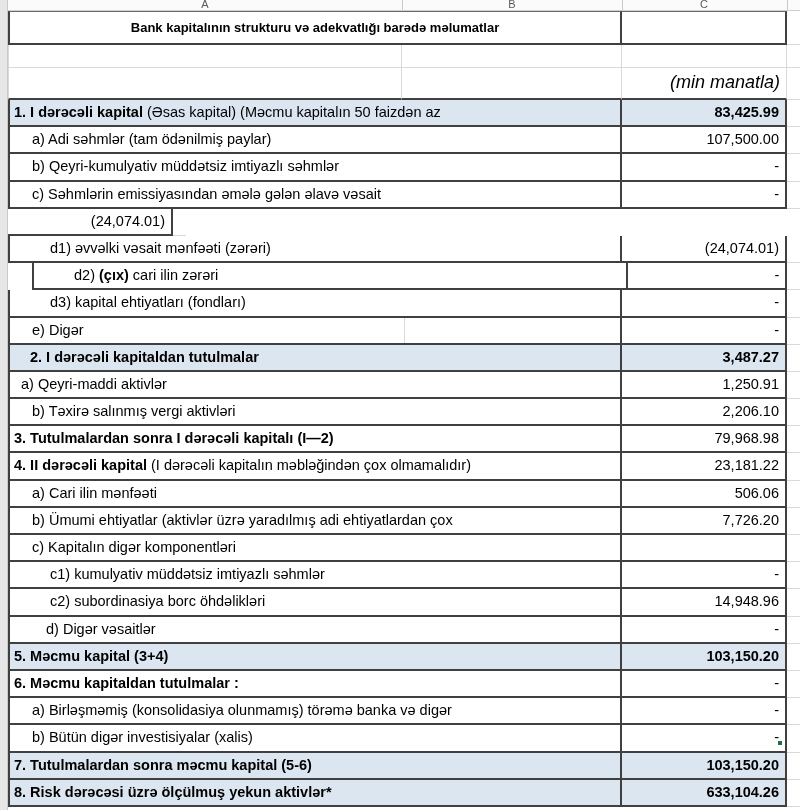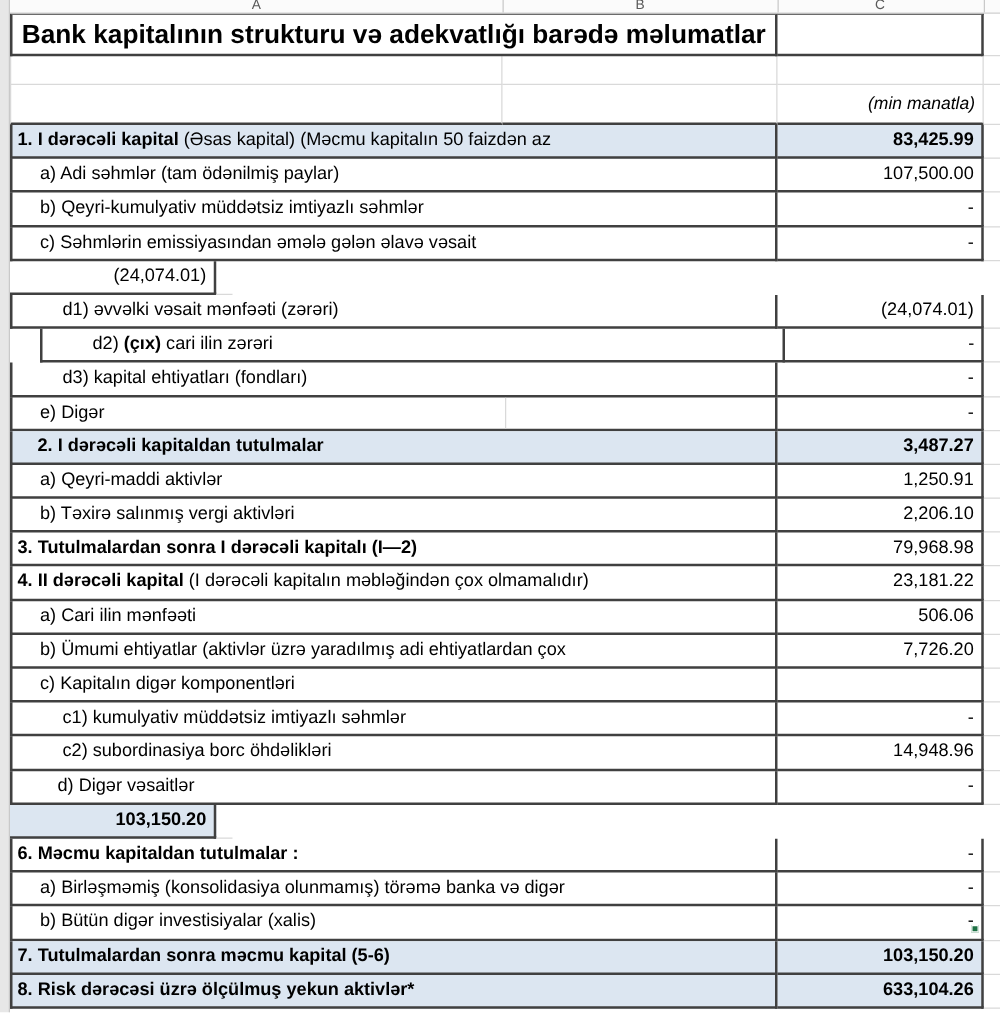--- a/index.html
+++ b/index.html
@@ -24,26 +24,26 @@
   .cA{width:394px}.cB{width:220px}
   .cLabel{width:614px;position:relative}
   .cVal{width:165px;text-align:right;padding-right:6px}
   .cSliver{width:13px;border-bottom:1px solid var(--grid)}
   
   .g .cA,.g .cB,.g .cVal{border-right:1px solid var(--grid);border-bottom:1px solid var(--grid)}
   .g .cA{border-left:1px solid var(--grid)}
   .g.unit .cA,.g.unit .cB,.g.unit .cVal{border-bottom:2px solid var(--bd)}
   .rEmpty{height:23px}
   .rUnit{height:32px}
-  .rUnit .cVal{font-style:italic;font-size:14px;line-height:29px}
+  .rUnit .cVal{font-style:italic;font-size:18px;line-height:29px}
   
   .rTitle{height:34px}
   .rTitle .cLabel,.rTitle .cVal{border-top:1px solid #6b6b6b;border-bottom:2px solid var(--bd)}
   .rTitle .cLabel{border-left:2px solid var(--bd);border-right:2px solid var(--bd);
-    text-align:center;font-weight:bold;font-size:21px;line-height:31px}
+    text-align:center;font-weight:bold;font-size:13px;line-height:31px}
   .rTitle .cVal{border-right:2px solid var(--bd)}
   
   .t{height:27.2px;font-size:14.5px;line-height:25px}
   .t .cLabel{border-left:2px solid var(--bd);border-right:2px solid var(--bd);border-bottom:2px solid var(--bd)}
   .t .cVal{border-right:2px solid var(--bd);border-bottom:2px solid var(--bd)}
   .t.hl .cLabel,.t.hl .cVal{background:var(--hl)}
   .b{font-weight:bold}
   .bdiv{position:absolute;left:394px;top:0;bottom:0;width:1px;background:var(--grid)}
   .fillhandle{position:absolute;left:777px;top:740px;width:6px;height:6px;background:var(--green);border:1px solid #fff}
 </style>
@@ -129,21 +129,21 @@
           <div class="cell cLabel" style="padding-left: 22px;"><span>e) Digər</span><i class="bdiv"></i></div>
           <div class="cell cVal">-</div>
           <div class="cell cSliver"></div>
         </div>
         <div class="t trow hl">
           <div class="cell cLabel" style="padding-left: 20px;"><span class="b">2. I dərəcəli kapitaldan  tutulmalar</span></div>
           <div class="cell cVal b">3,487.27</div>
           <div class="cell cSliver"></div>
         </div>
         <div class="t trow">
-          <div class="cell cLabel" style="padding-left: 22px;"><span>a) Qeyri-maddi aktivlər</span></div>
+          <div class="cell cLabel" style="padding-left: 11px;"><span>a) Qeyri-maddi aktivlər</span></div>
           <div class="cell cVal">1,250.91</div>
           <div class="cell cSliver"></div>
         </div>
         <div class="t trow">
           <div class="cell cLabel" style="padding-left: 22px;"><span>b) Təxirə salınmış vergi aktivləri</span></div>
           <div class="cell cVal">2,206.10</div>
           <div class="cell cSliver"></div>
         </div>
         <div class="t trow">
           <div class="cell cLabel" style="padding-left: 4px;"><span class="b">3. Tutulmalardan  sonra I dərəcəli kapitalı (I—2)</span></div>
@@ -179,20 +179,21 @@
           <div class="cell cLabel" style="padding-left: 40px;"><span>c2) subordinasiya borc öhdəlikləri</span></div>
           <div class="cell cVal">14,948.96</div>
           <div class="cell cSliver"></div>
         </div>
         <div class="t trow">
           <div class="cell cLabel" style="padding-left: 36px;"><span>d) Digər vəsaitlər</span></div>
           <div class="cell cVal">-</div>
           <div class="cell cSliver"></div>
         </div>
         <div class="t trow hl">
+          <div class="cell cLabel" style="padding-left: 4px;"><span class="b">5. Məcmu kapital (3+4)</span></div>
           <div class="cell cVal b">103,150.20</div>
           <div class="cell cSliver"></div>
         </div>
         <div class="t trow">
           <div class="cell cLabel" style="padding-left: 4px;"><span class="b">6. Məcmu kapitaldan tutulmalar :</span></div>
           <div class="cell cVal">-</div>
           <div class="cell cSliver"></div>
         </div>
         <div class="t trow">
           <div class="cell cLabel" style="padding-left: 22px;"><span>a)   Birləşməmiş (konsolidasiya olunmamış) törəmə banka və digər</span></div>

